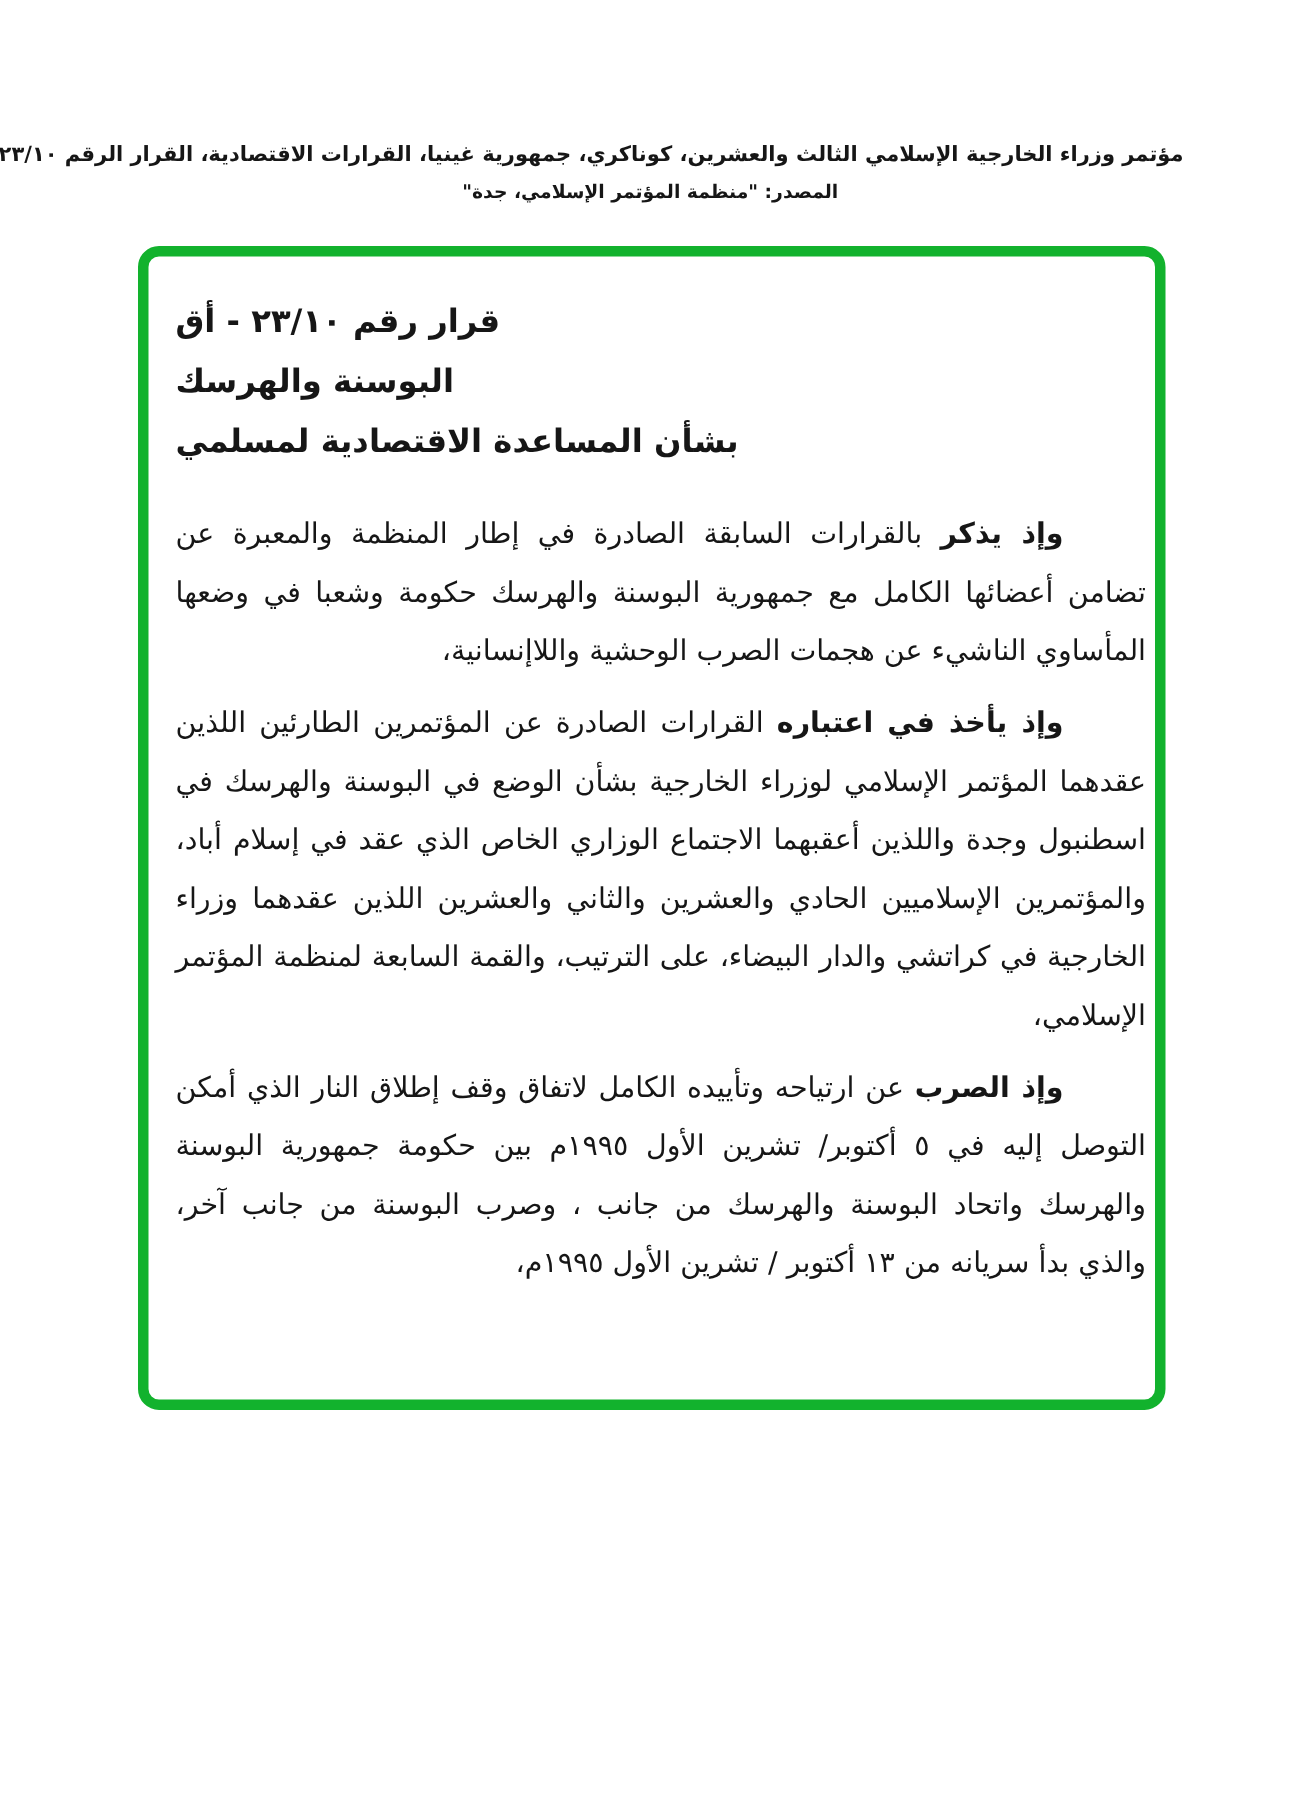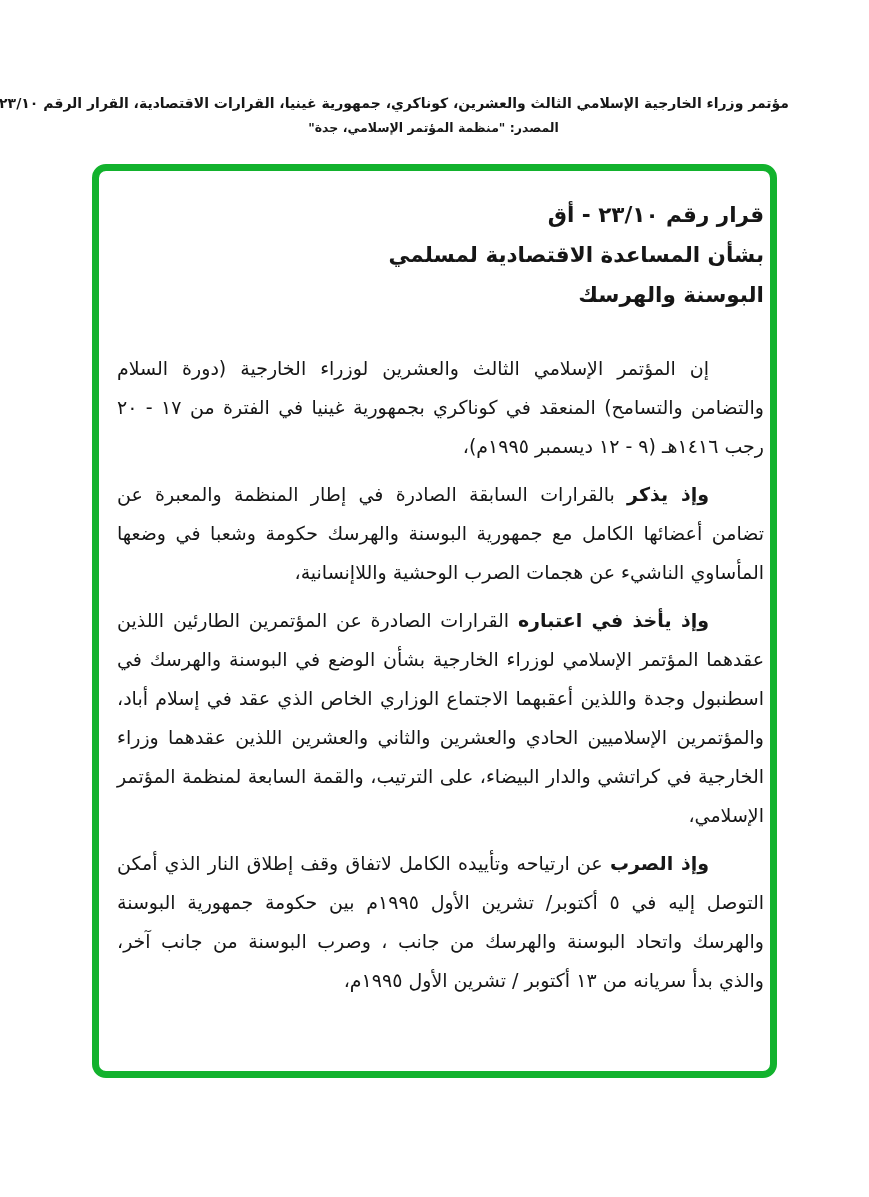--- a/index.html
+++ b/index.html
@@ -41,25 +41,25 @@
   .green-box {
     box-sizing: border-box;
     width: 685px;
     margin: 26px auto 0 auto;
     border: 7px solid #12b22d;
     border-radius: 14px;
     padding: 24px 6px 62px 18px;
     background: #ffffff;
   }
   .title-block {
-    text-align: right;
+    text-align: left;
     font-weight: bold;
     font-size: 21.5px;
     line-height: 40px;
-    margin-bottom: 34px;
+    margin-bottom: 22px;
   }
   .body-text p.para {
     font-size: 19px;
     line-height: 39px;
     text-align: justify;
     text-indent: 55px;
     margin: 0 0 9px 0;
   }
   .body-text p.para .lead {
     font-weight: bold;
@@ -72,29 +72,26 @@
 
   <header class="doc-header">
     <div class="src-line">مؤتمر وزراء الخارجية الإسلامي الثالث والعشرين، كوناكري، جمهورية غينيا، القرارات الاقتصادية، القرار الرقم ٢٣/١٠-أق</div>
     <div class="src-attr">المصدر: "منظمة المؤتمر الإسلامي، جدة"</div>
   </header>
 
   <div class="green-box">
 
     <div class="title-block">
       <div>قرار رقم ٢٣/١٠ - أق</div>
+      <div>البوسنة والهرسك</div>
       <div>بشأن المساعدة الاقتصادية لمسلمي</div>
-      <div>البوسنة والهرسك</div>
     </div>
 
     <div class="body-text">
 
-      <p class="para">
-        <b class="lead"></b><span>إن المؤتمر الإسلامي الثالث والعشرين لوزراء الخارجية (دورة السلام والتضامن والتسامح) المنعقد في كوناكري بجمهورية غينيا في الفترة من ١٧ - ٢٠ رجب ١٤١٦هـ (٩ - ١٢ ديسمبر ١٩٩٥م)،</span>
-      </p>
 
 
 
       <p class="para">
         <b class="lead">وإذ يذكر</b><span> بالقرارات السابقة الصادرة في إطار المنظمة والمعبرة عن تضامن أعضائها الكامل مع جمهورية البوسنة والهرسك حكومة وشعبا في وضعها المأساوي الناشيء عن هجمات الصرب الوحشية واللاإنسانية،</span>
       </p>
 
       <p class="para">
         <b class="lead">وإذ يأخذ في اعتباره</b><span> القرارات الصادرة عن المؤتمرين الطارئين اللذين عقدهما المؤتمر الإسلامي لوزراء الخارجية بشأن الوضع في البوسنة والهرسك في اسطنبول وجدة واللذين أعقبهما الاجتماع الوزاري الخاص الذي عقد في إسلام أباد، والمؤتمرين الإسلاميين الحادي والعشرين والثاني والعشرين اللذين عقدهما وزراء الخارجية في كراتشي والدار البيضاء، على الترتيب، والقمة السابعة لمنظمة المؤتمر الإسلامي،</span>
       </p>

